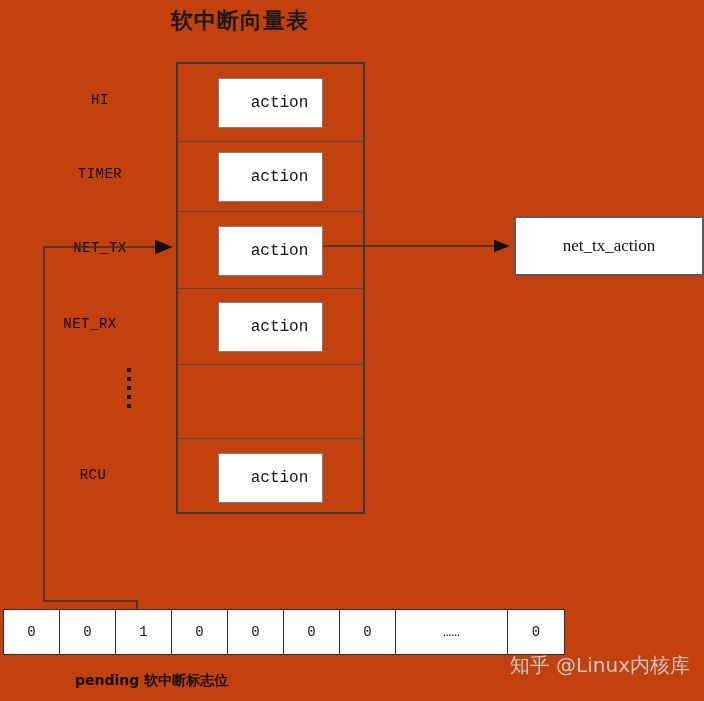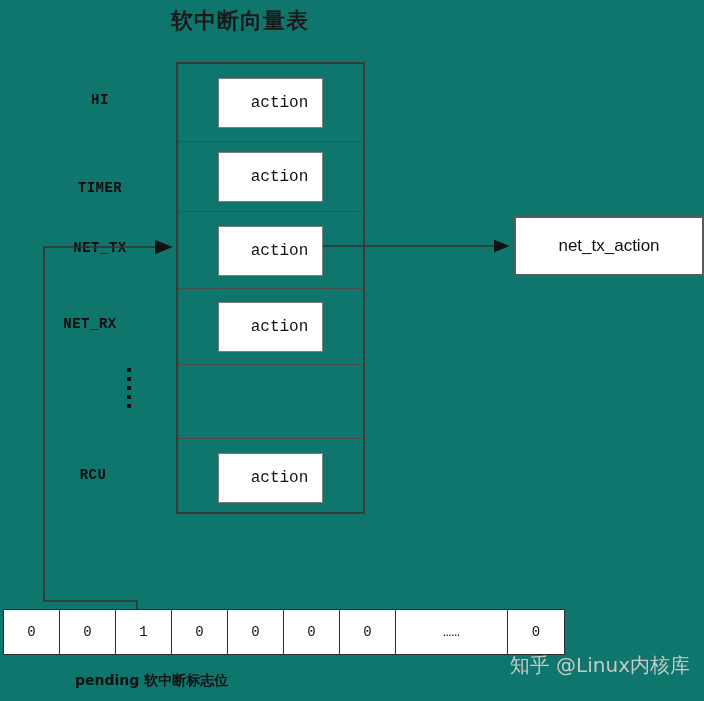--- a/index.html
+++ b/index.html
@@ -4,21 +4,21 @@
 <style>
   html, body {
     margin: 0;
     padding: 0;
     background: #ffffff;
   }
   #canvas {
     position: relative;
     width: 704px;
     height: 701px;
-    background: #0f766e;
+    background: #c2410c;
     font-family: "Liberation Serif", "DejaVu Serif", serif;
     overflow: hidden;
   }
 
   
   .title {
     position: absolute;
     left: 0;
     top: 6px;
     width: 480px;
@@ -66,21 +66,21 @@
     padding-left: 18px;
   }
 
   
   .row-label {
     position: absolute;
     width: 130px;
     text-align: center;
     font-family: "Liberation Mono", "DejaVu Sans Mono", monospace;
     font-size: 14px;
-    font-weight: bold;
+    font-weight: normal;
     color: #0d0d0d;
     letter-spacing: 0.5px;
   }
 
   
   .vdots {
     position: absolute;
     left: 127px;
     top: 368px;
     width: 6px;
@@ -101,21 +101,21 @@
     left: 514px;
     top: 216px;
     width: 190px;
     height: 60px;
     border: 2px solid #5a5a5a;
     box-sizing: border-box;
     background: #ffffff;
     display: flex;
     align-items: center;
     justify-content: center;
-    font-family: Liberation Sans, sans-serif;
+    font-family: Liberation Serif, serif;
     font-size: 17px;
     color: #111111;
   }
 
   
   .bitmap {
     position: absolute;
     left: 3px;
     top: 609px;
     height: 46px;
@@ -201,21 +201,21 @@
       <div class="vec-row" style="top: 301px; height: 74px;"></div>
       <div class="vec-row last" style="top: 375px; height: 77px;">
         <div class="action-box" style="top: 14px;">
           <span>action</span>
         </div>
       </div>
     </div>
 
   <div id="rowLabels">
       <div class="row-label" style="left: 35px; top: 92px;">HI</div>
-      <div class="row-label" style="left: 35px; top: 180px;">TIMER</div>
+      <div class="row-label" style="left: 35px; top: 166px;">TIMER</div>
       <div class="row-label" style="left: 35px; top: 239.5px;">NET_TX</div>
       <div class="row-label" style="left: 25px; top: 316px;">NET_RX</div>
       <div class="row-label" style="left: 28px; top: 466.5px;">RCU</div>
     </div>
 
   <div class="vdots">
     <i style="top:0px"></i>
       <i style="top:9px"></i>
       <i style="top:18px"></i>
       <i style="top:27px"></i>

